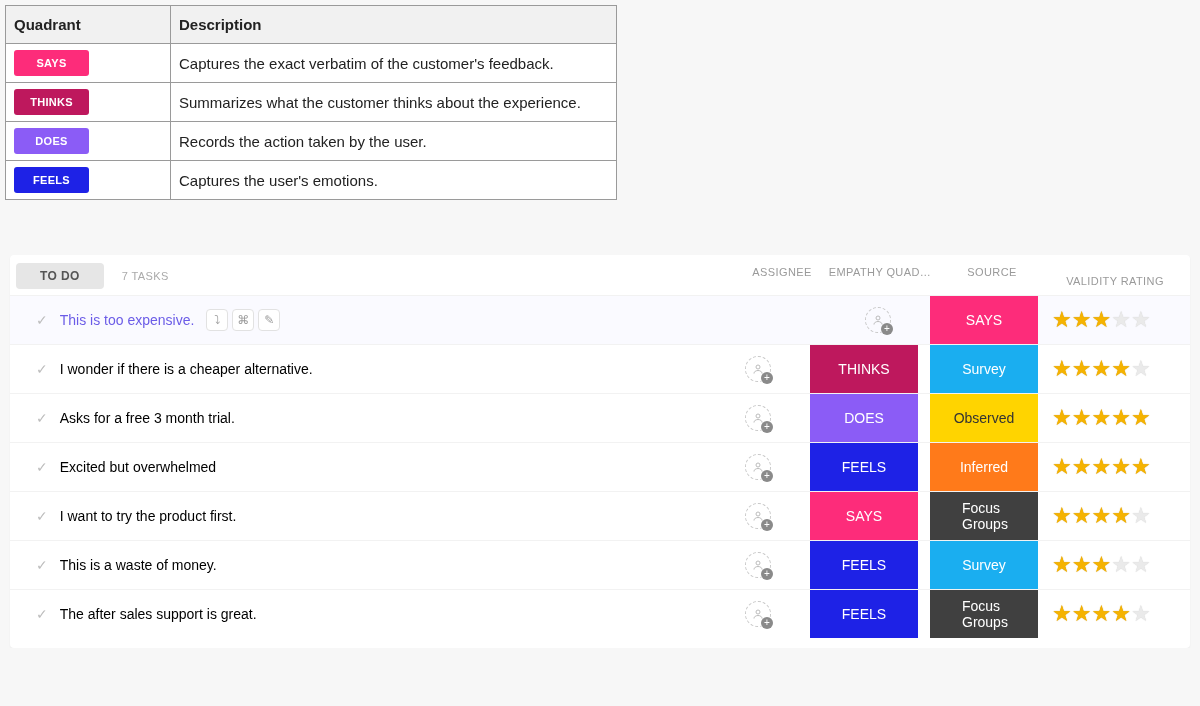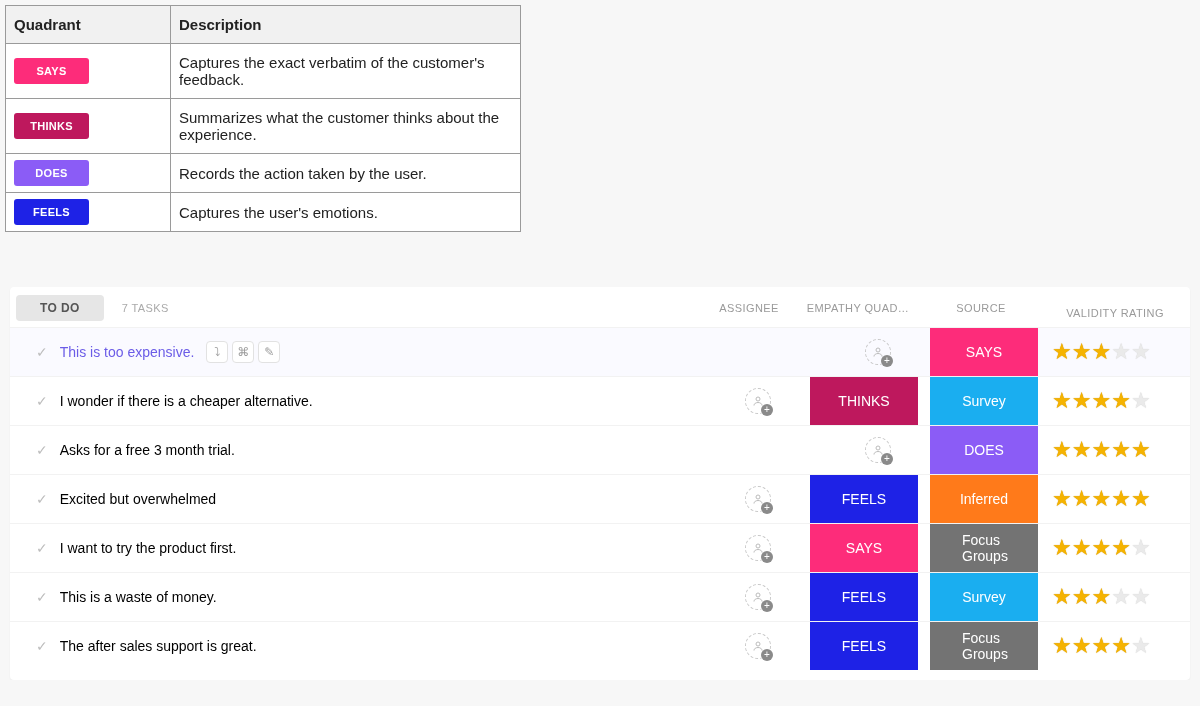--- a/index.html
+++ b/index.html
@@ -2,21 +2,21 @@
 <html><head>
 <meta charset="utf-8">
 <style>
   * { box-sizing: border-box; margin: 0; padding: 0; }
   body { font-family: -apple-system, BlinkMacSystemFont, "Segoe UI", Helvetica, Arial, sans-serif; background: #f7f7f7; color: #222; width: 1200px; }
 
   
   .quad-table {
     border-collapse: collapse;
     margin: 5px 0 0 5px;
-    width: 516px;
+    width: 612px;
     background: #fff;
   }
   .quad-table th, .quad-table td {
     border: 1px solid #9a9a9a;
     padding: 10px 8px;
     text-align: left;
     vertical-align: middle;
     font-size: 15px;
   }
   .quad-table th {
@@ -69,22 +69,22 @@
     border-radius: 4px;
     font-size: 12px;
   }
   .task-count {
     color: #aaa;
     font-weight: 500;
   }
   .col-headers {
     margin-left: auto;
     display: flex;
-    align-items: center;
-    gap: 15px;
+    align-items: flex-start;
+    gap: 4px;
     text-align: center;
   }
   .col-headers > div { font-size: 11px; color: #9a9a9a; font-weight: 500; text-align: center; }
   .col-assignee { width: 80px; }
   .col-quad     { width: 108px; }
   .col-source   { width: 108px; }
   .col-valid    { width: 130px; margin-top: 9px; }
 
   
   .task-row {
@@ -159,21 +159,21 @@
     align-items: center;
     justify-content: center;
     color: #fff;
     font-size: 14px;
     font-weight: 500;
   }
   .cell-source.s-interview { background: #fd2c7a; }
   .cell-source.s-survey    { background: #1aaef0; }
   .cell-source.s-observed  { background: #ffd400; color:#333; }
   .cell-source.s-inferred  { background: #ff7a1a; }
-  .cell-source.s-focus     { background: #737373; padding-left: 32px; }
+  .cell-source.s-focus     { background: #404040; padding-left: 32px; }
 
   .cell-valid {
     width: 130px;
     display: flex;
     align-items: center;
     justify-content: flex-start;
     gap: 0px;
     padding-left: 2px;
   }
   .star { font-size: 22px; line-height: 1; }
@@ -276,20 +276,21 @@
         <span class="spacer"></span>
         <div class="assignee-cell">
           <div class="assignee-avatar">
             <svg width="12" height="12" viewBox="0 0 24 24" fill="none" stroke="#bbb" stroke-width="2">
               <circle cx="12" cy="8" r="4"></circle>
               <path d="M4 21c0-4 4-6 8-6s8 2 8 6"></path>
             </svg>
           </div>
         </div>
         <div class="cell-quad c-does">DOES</div>
+        <div class="cell-source s-observed">Observed</div>
         <div class="cell-valid">
           <span class="star full">★</span>
           <span class="star full">★</span>
           <span class="star full">★</span>
           <span class="star full">★</span>
           <span class="star full">★</span>
         </div>
       </div>
       <div class="task-row">
         <span class="check-icon">✓</span>

